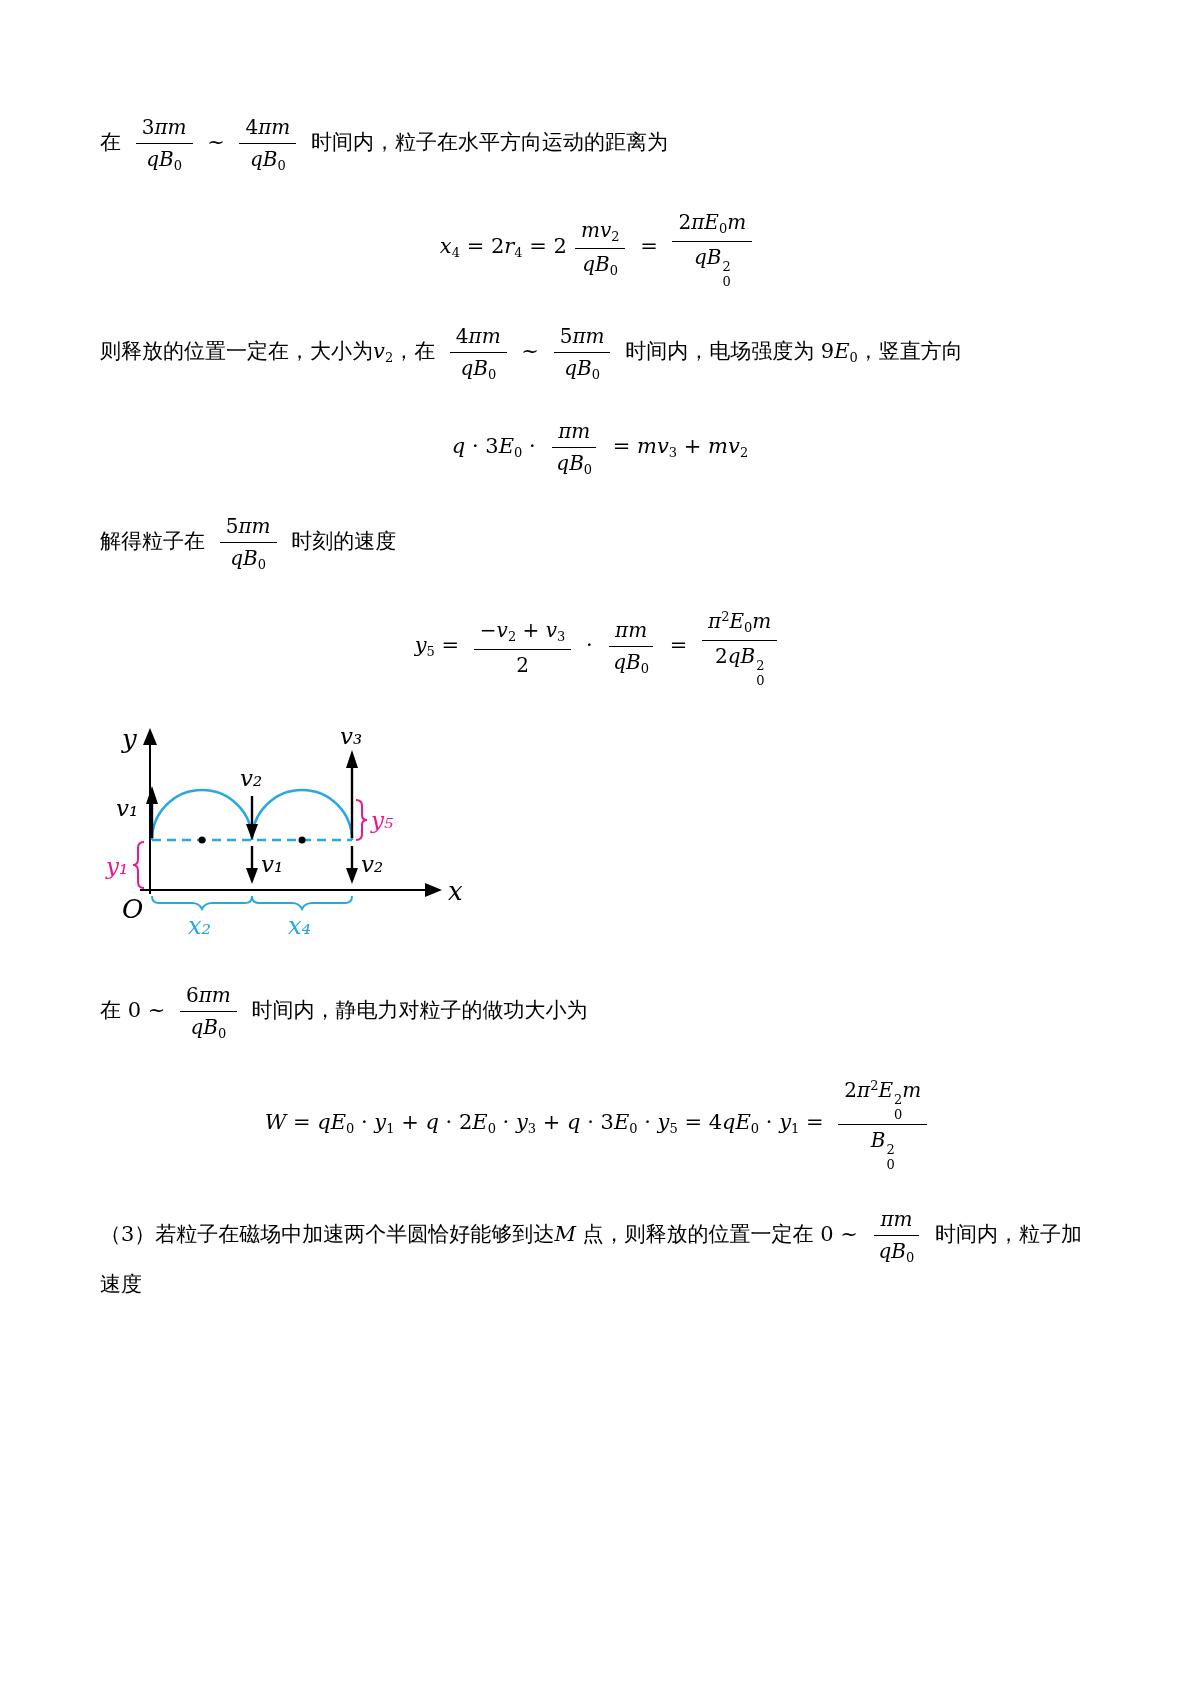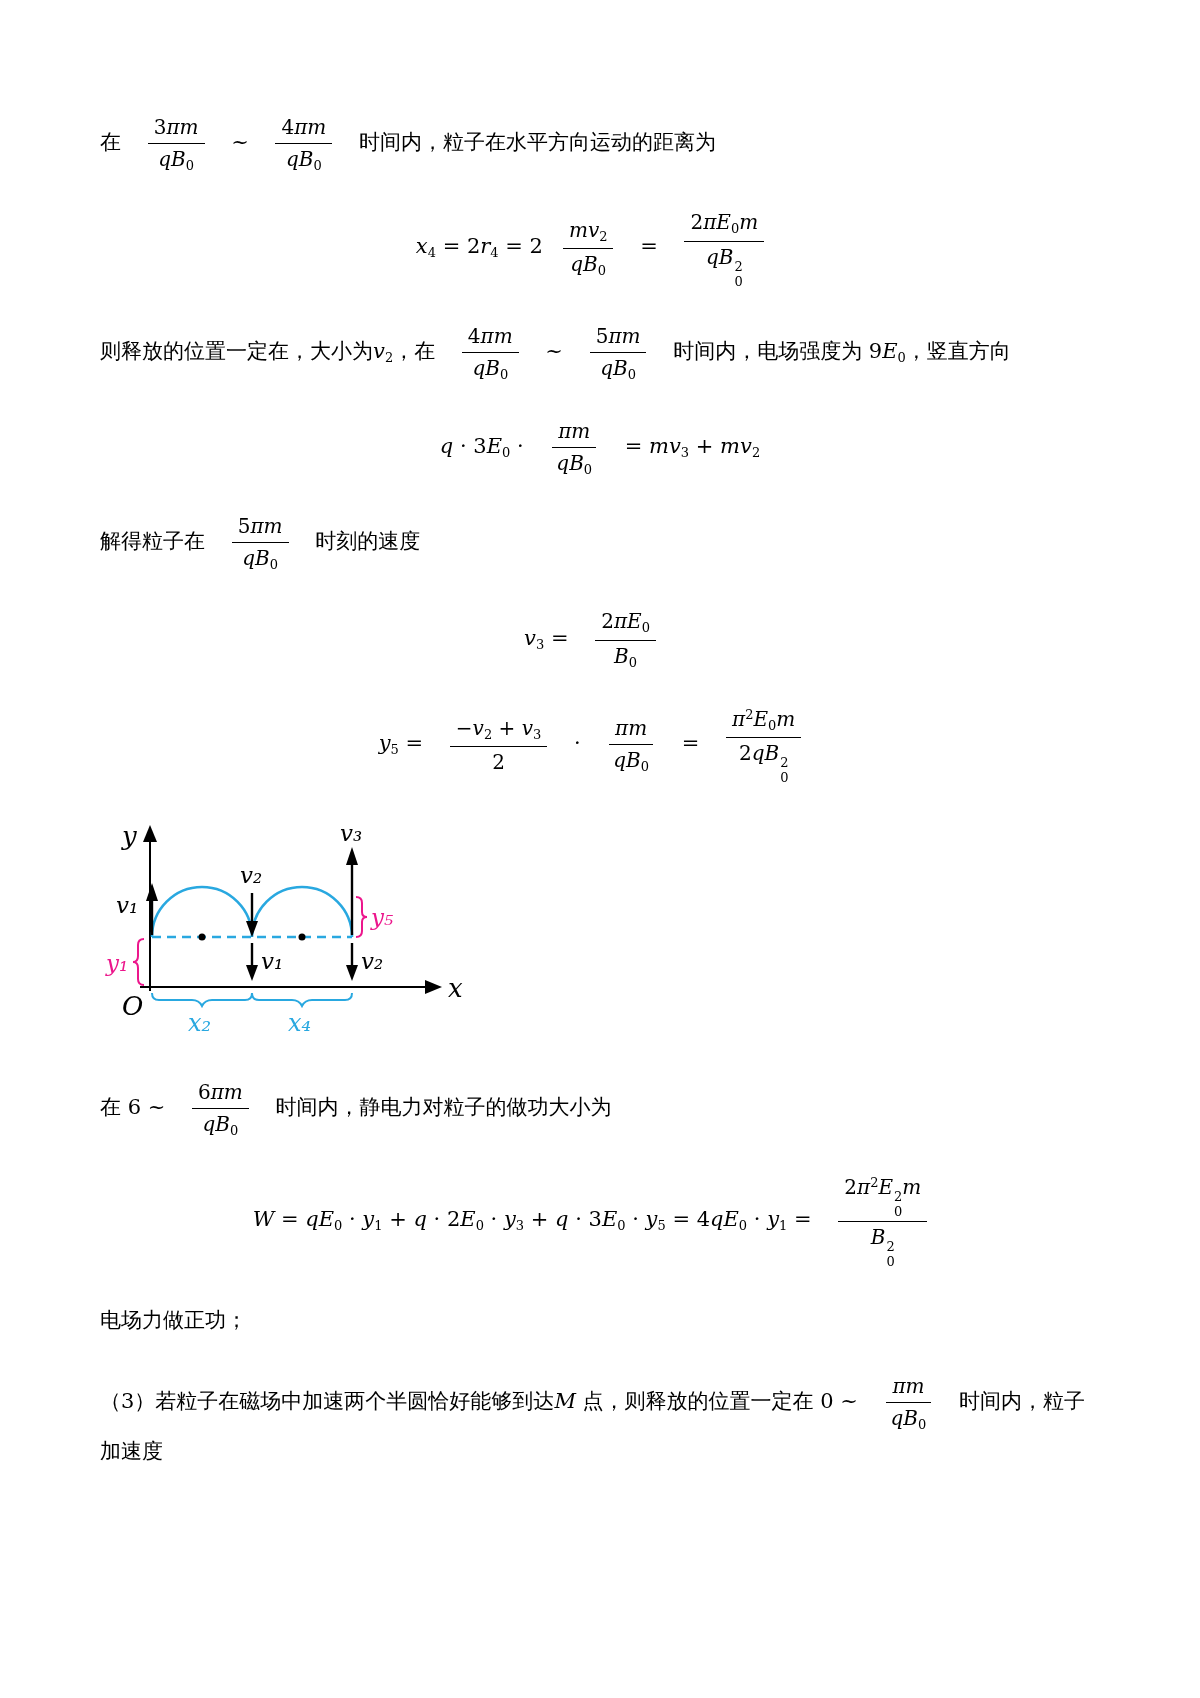--- a/index.html
+++ b/index.html
@@ -16,21 +16,21 @@
   .content{padding:80px 100px 0 100px;}
   .block{margin:34px 0;}
   .para{font-size:21px;line-height:1.7;}
   .equation{text-align:center;font-size:21px;line-height:1.5;}
   .mi{font-style:italic;font-family:"DejaVu Serif",serif;}
   .mt{font-family:"DejaVu Serif",serif;}
   sub{font-size:13px;vertical-align:-4px;font-family:"DejaVu Serif",serif;}
   sup{font-size:13px;vertical-align:7px;font-family:"DejaVu Serif",serif;}
   .frac{
     display:inline-flex;flex-direction:column;align-items:center;
-    vertical-align:middle;margin:0 20px;line-height:1.25;font-size:20px;
+    vertical-align:middle;margin:0 8px;line-height:1.25;font-size:20px;
   }
   .frac .num{padding:1px 6px 3px;border-bottom:1.4px solid var(--ink);}
   .frac .den{padding:3px 6px 1px;}
   .supsub{
     display:inline-flex;flex-direction:column;align-items:flex-start;
     font-size:13px;line-height:1;vertical-align:-7px;margin-left:1px;
     font-family:"DejaVu Serif",serif;
   }
   .supsub .ssup{margin-bottom:2px;}
   .traj{margin:26px 0 34px 0;padding:0;}
@@ -67,24 +67,20 @@
           <span class="den"><span class="mi">qB</span><sub>0</sub></span>
         </span><span class="mt"> 时间内，电场强度为 9</span><span class="mi">E</span><sub>0</sub><span class="mt">，竖直方向</span></div>
       <div class="block equation"><span class="mi">q</span><span class="mt"> · 3</span><span class="mi">E</span><sub>0</sub><span class="mt"> · </span><span class="frac">
           <span class="num"><span class="mi">πm</span></span>
           <span class="den"><span class="mi">qB</span><sub>0</sub></span>
         </span><span class="mt"> = </span><span class="mi">mv</span><sub>3</sub><span class="mt"> + </span><span class="mi">mv</span><sub>2</sub></div>
       <div class="block para"><span class="mt">解得粒子在 </span><span class="frac">
           <span class="num"><span class="mt">5</span><span class="mi">πm</span></span>
           <span class="den"><span class="mi">qB</span><sub>0</sub></span>
         </span><span class="mt"> 时刻的速度</span></div>
-      <div class="block equation"><span class="mi">v</span><sub>3</sub><span class="mt"> = </span><span class="frac">
-          <span class="num"><span class="mt">2</span><span class="mi">πE</span><sub>0</sub></span>
-          <span class="den"><span class="mi">B</span><sub>0</sub></span>
-        </span></div>
       <div class="block equation"><span class="mi">y</span><sub>5</sub><span class="mt"> = </span><span class="frac">
           <span class="num"><span class="mt">−</span><span class="mi">v</span><sub>2</sub><span class="mt"> + </span><span class="mi">v</span><sub>3</sub></span>
           <span class="den"><span class="mt">2</span></span>
         </span><span class="mt"> · </span><span class="frac">
           <span class="num"><span class="mi">πm</span></span>
           <span class="den"><span class="mi">qB</span><sub>0</sub></span>
         </span><span class="mt"> = </span><span class="frac">
           <span class="num"><span class="mi">π</span><sup>2</sup><span class="mi">E</span><sub>0</sub><span class="mi">m</span></span>
           <span class="den"><span class="mt">2</span><span class="mi">qB</span><span class="supsub">
               <span class="ssup">2</span>
@@ -139,34 +135,33 @@
 
       <path d="M52,174 Q52,181 59,181 L92,181 Q99,181 102,187 Q105,181 112,181 L145,181 Q152,181 152,174" fill="none" stroke="var(--cyan)" stroke-width="2"></path>
       <text x="88" y="212" font-size="24" class="fig-label" fill="var(--cyan)">x₂</text>
 
       <path d="M152,174 Q152,181 159,181 L192,181 Q199,181 202,187 Q205,181 212,181 L245,181 Q252,181 252,174" fill="none" stroke="var(--cyan)" stroke-width="2"></path>
       <text x="188" y="212" font-size="24" class="fig-label" fill="var(--cyan)">x₄</text>
     </svg>
   </figure>
 
   <div>
-      <div class="block para"><span class="mt">在 6 ~ </span><span class="frac">
+      <div class="block para"><span class="mt">在 0 ~ </span><span class="frac">
           <span class="num"><span class="mt">6</span><span class="mi">πm</span></span>
           <span class="den"><span class="mi">qB</span><sub>0</sub></span>
         </span><span class="mt"> 时间内，静电力对粒子的做功大小为</span></div>
       <div class="block equation"><span class="mi">W</span><span class="mt"> = </span><span class="mi">qE</span><sub>0</sub><span class="mt"> · </span><span class="mi">y</span><sub>1</sub><span class="mt"> + </span><span class="mi">q</span><span class="mt"> · 2</span><span class="mi">E</span><sub>0</sub><span class="mt"> · </span><span class="mi">y</span><sub>3</sub><span class="mt"> + </span><span class="mi">q</span><span class="mt"> · 3</span><span class="mi">E</span><sub>0</sub><span class="mt"> · </span><span class="mi">y</span><sub>5</sub><span class="mt"> = 4</span><span class="mi">qE</span><sub>0</sub><span class="mt"> · </span><span class="mi">y</span><sub>1</sub><span class="mt"> = </span><span class="frac">
           <span class="num"><span class="mt">2</span><span class="mi">π</span><sup>2</sup><span class="mi">E</span><span class="supsub">
               <span class="ssup">2</span>
               <span class="ssub">0</span>
             </span><span class="mi">m</span></span>
           <span class="den"><span class="mi">B</span><span class="supsub">
               <span class="ssup">2</span>
               <span class="ssub">0</span>
             </span></span>
         </span></div>
-      <div class="block para"><span class="mt">电场力做正功；</span></div>
       <div class="block para"><span class="mt">（3）若粒子在磁场中加速两个半圆恰好能够到达</span><span class="mi">M</span><span class="mt"> 点，则释放的位置一定在 0 ~ </span><span class="frac">
           <span class="num"><span class="mi">πm</span></span>
           <span class="den"><span class="mi">qB</span><sub>0</sub></span>
         </span><span class="mt"> 时间内，粒子加速度</span></div>
     </div>
 
 </div>
 
 </body></html>

